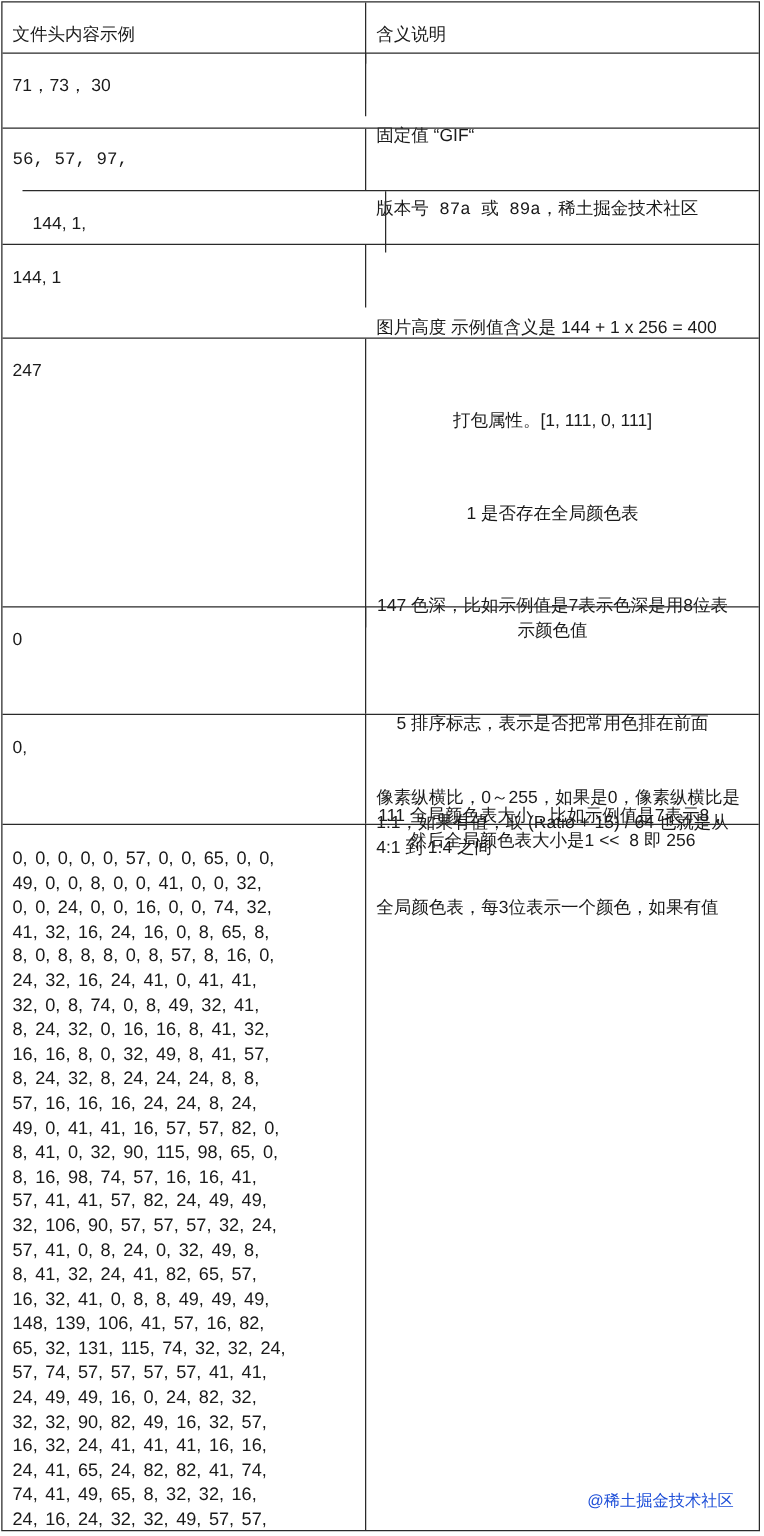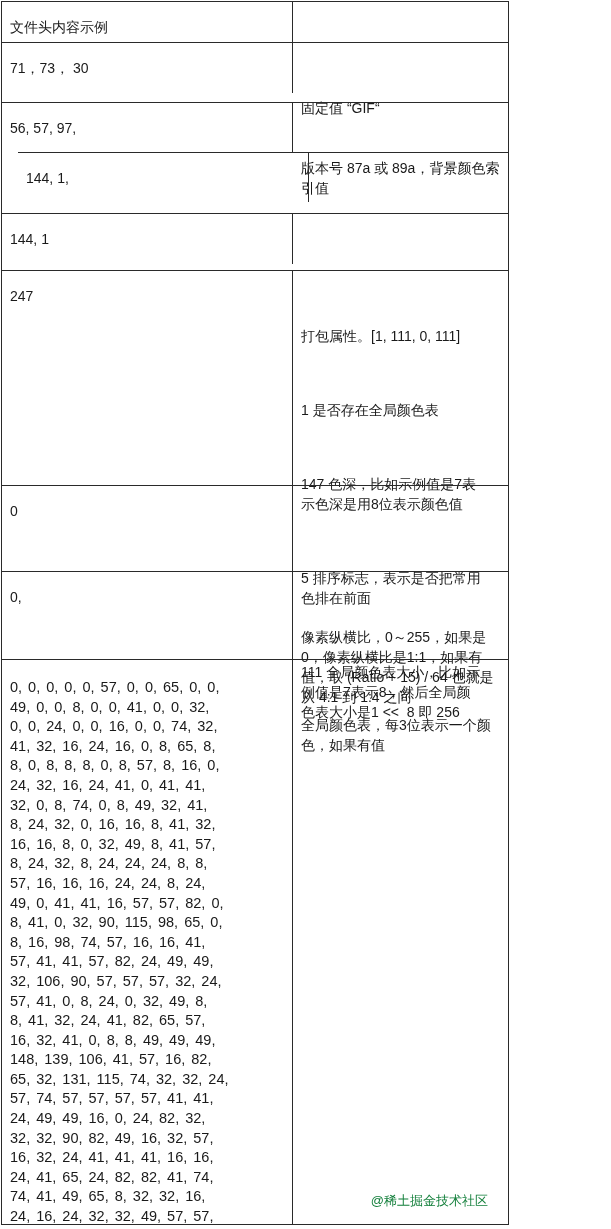--- a/index.html
+++ b/index.html
@@ -1,58 +1,62 @@
 <!DOCTYPE html>
 <html><head>
 <meta charset="utf-8">
 <style>
   html, body { margin: 0; padding: 0; background: #ffffff; }
   body { width: 611px; height: 1229px; position: relative; overflow: hidden;
          font-family: "Liberation Sans", "DejaVu Sans", sans-serif; color: #1a1a1a; }
-  .table { position: absolute; left: 1px; top: 1px; width: 508px; height: 1224px;
+  .table { position: absolute; left: 1px; top: 1px; width: 607px; height: 1224px;
            border: 1.5px solid #2a2a2a; box-sizing: border-box; }
   .row { position: absolute; left: 0; right: 0; border-top: 1.5px solid #2a2a2a; box-sizing: border-box; }
   .row.first { border-top: none; }
   .cell { position: absolute; top: 0; bottom: 0; box-sizing: border-box; padding: 15px 8px 0 8px;
           font-size: 14px; line-height: 20px; white-space: pre-wrap; }
   .cell.left { left: 0; width: 291px; border-right: 1.5px solid #2a2a2a; }
   .cell.right { left: 291px; right: 0; }
-  .para { margin: 0 16px 14px 0; }
+  .para { margin: 0 16px 14px 0; text-align: center; }
   .colortable { font-size: 14.5px; line-height: 19.6px; word-spacing: 2px; padding-top: 18px; }
-  .watermark { position: absolute; right: 20px; bottom: 14px; font-size: 13px; color: #15803d; }
+  .watermark { position: absolute; right: 20px; bottom: 14px; font-size: 13px; color: #1d4ed8; }
 </style>
 </head>
 <body>
 
 <div class="table">
 
   <div class="row first" style="top:0;height:49px;">
     <div class="cell left">文件头内容示例</div>
+    <div class="cell right">含义说明</div>
   </div>
 
   <div class="row" style="top:40px;height:51px;">
     <div class="cell left">71，73， 30</div>
     <div class="cell right">
       <div>固定值 “GIF“</div>
     </div>
   </div>
 
-  <div class="row" style="top:100px;height:50px;">
+  <div class="row" style="top:100px;height:50px;font-family:Liberation Mono, monospace;">
     <div class="cell left">56, 57, 97,</div>
     <div class="cell right">
-      <div>版本号 87a 或 89a，背景颜色索引值</div>
+      <div>版本号 87a 或 89a，稀土掘金技术社区</div>
     </div>
   </div>
 
   <div class="row" style="top:150px;height:50px;margin-left:16px;">
     <div class="cell left">144, 1,</div>
   </div>
 
-  <div class="row" style="top:211px;height:51px;">
+  <div class="row" style="top:193px;height:51px;">
     <div class="cell left">144, 1</div>
+    <div class="cell right">
+      <div>图片高度 示例值含义是 144 + 1 x 256 = 400</div>
+    </div>
   </div>
 
   <div class="row" style="top:268px;height:232px;">
     <div class="cell left">247</div>
     <div class="cell right">
       <div class="para">打包属性。[1, 111, 0, 111]</div>
       <div class="para">1 是否存在全局颜色表</div>
       <div class="para">147 色深，比如示例值是7表示色深是用8位表示颜色值</div>
       <div class="para">5 排序标志，表示是否把常用色排在前面</div>
       <div class="para">111 全局颜色表大小，比如示例值是7表示8，然后全局颜色表大小是1 &lt;&lt;  8 即 256</div>

